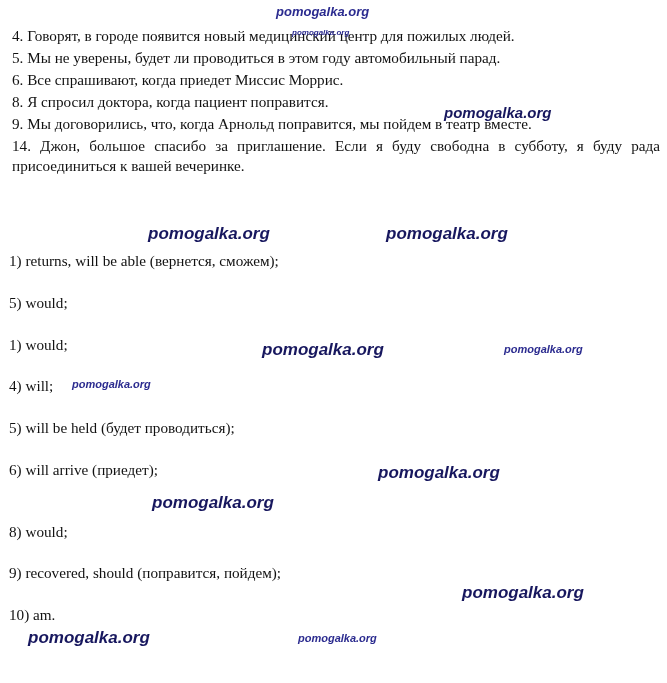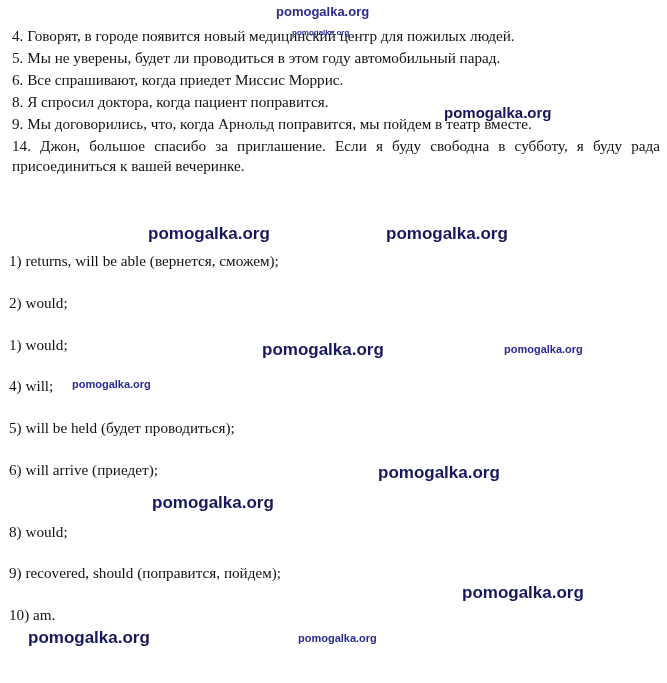--- a/index.html
+++ b/index.html
@@ -49,40 +49,41 @@
     height: 20px;
   }
   
   .wm {
     position: absolute;
     color: #1a1a66;
     font-weight: bold;
     font-family: "Liberation Sans", sans-serif;
     white-space: nowrap;
     pointer-events: none;
+    font-style: italic;
   }
 </style>
 </head>
 <body>
 
 <div class="page">
 
   <div class="sentences">
     <p>4. Говорят, в городе появится новый медицинский центр для пожилых людей.</p>
     <p>5. Мы не уверены, будет ли проводиться в этом году автомобильный парад.</p>
     <p>6. Все спрашивают, когда приедет Миссис Моррис.</p>
     <p>8. Я спросил доктора, когда пациент поправится.</p>
     <p>9. Мы договорились, что, когда Арнольд поправится, мы пойдем в театр вместе.</p>
     <p>14. Джон, большое спасибо за приглашение. Если я буду свободна в субботу, я буду рада присоединиться к вашей вечеринке.</p>
   </div>
 
   <div class="answers">
     <p>1) returns, will be able (вернется, сможем);</p>
     <div class="ans-spacer"></div>
-    <p>2) would;</p>
+    <p>5) would;</p>
     <div class="ans-spacer"></div>
     <p>1) would;</p>
     <div class="ans-spacer"></div>
     <p>4) will;</p>
     <div class="ans-spacer"></div>
     <p>5) will be held (будет проводиться);</p>
     <div class="ans-spacer"></div>
     <p>6) will arrive (приедет);</p>
     <div class="ans-spacer"></div>
     <div class="ans-spacer"></div>

